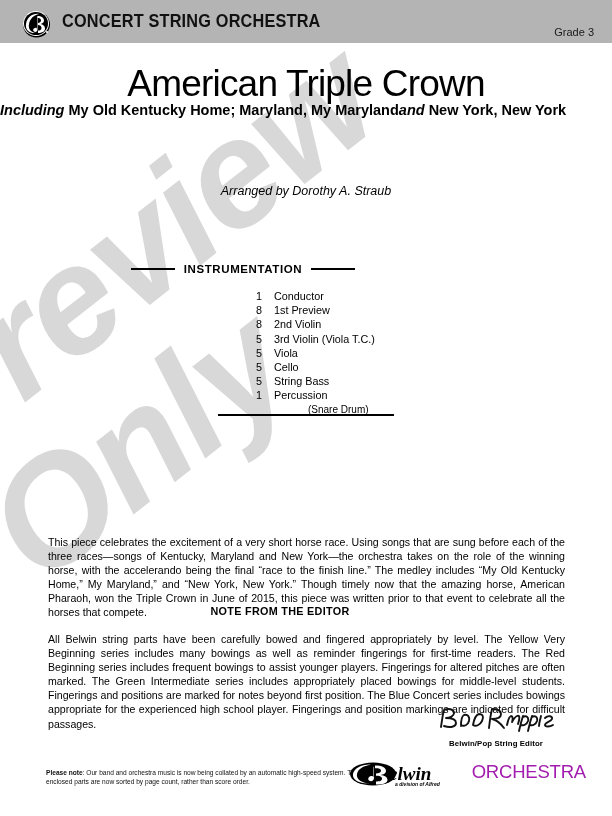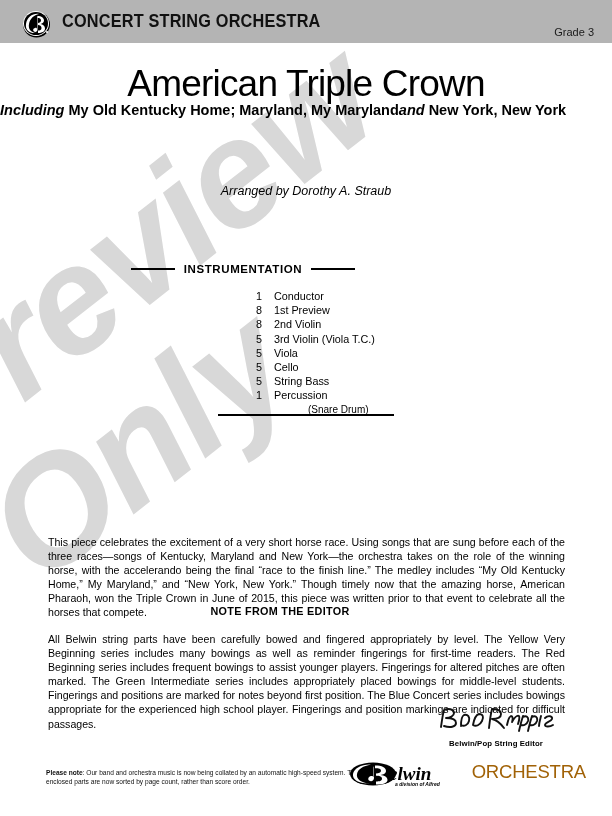--- a/index.html
+++ b/index.html
@@ -261,21 +261,21 @@
     align-items: flex-start;
   }
   .footer-belwin {
     position: relative;
     margin-right: 5px;
   }
   .footer-orchestra {
     font-family: "Liberation Sans", sans-serif;
     font-size: 18.5px;
     letter-spacing: -0.2px;
-    color: #a16207;
+    color: #a21caf;
     line-height: 19px;
   }
 </style>
 </head>
 <body>
 
 <div class="page">
 
   <div class="watermark-layer">
     <div class="watermark-text">

